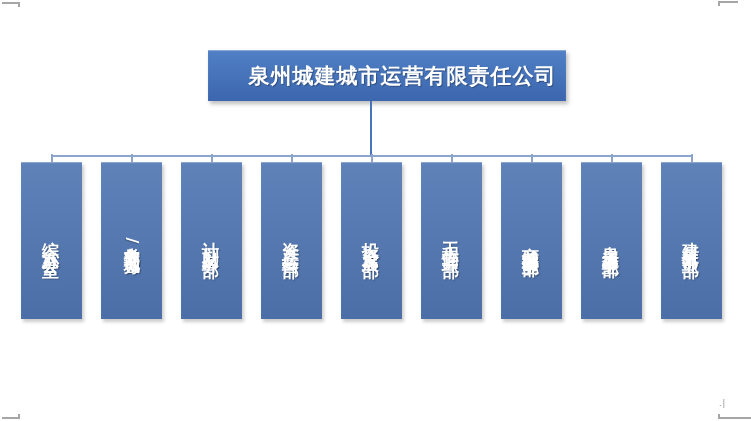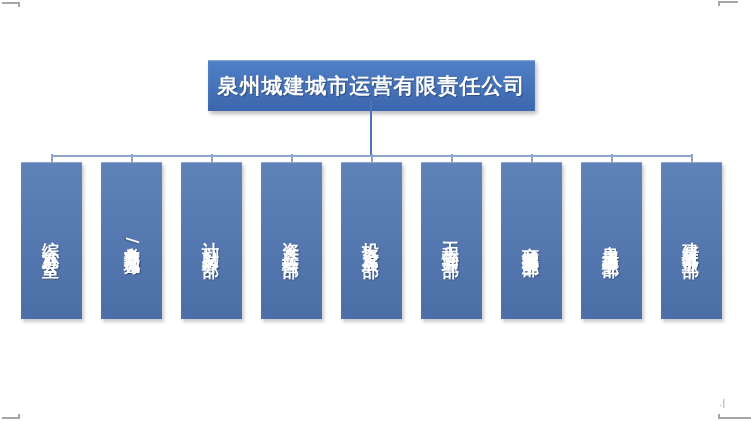--- a/index.html
+++ b/index.html
@@ -42,27 +42,28 @@
     position: absolute;
     left: 719px; top: 399px;
     font-size: 8px;
     color: #8c8c8c;
     letter-spacing: 1px;
   }
 
   
   .root-box {
     position: absolute;
-    left: 208px; top: 60px;
+    left: 208px; top: 50px;
     width: 327px; height: 51px;
     background: linear-gradient(180deg, var(--root-top, #5080c5) 0%, var(--root-bottom, #3c66ae) 100%);
     box-shadow: 2px 3px 4px rgba(110,110,110,0.45), inset 0 1px 1px rgba(255,255,255,0.35);
     display: flex;
     align-items: center;
     justify-content: center;
+    padding-left: 31px;
   }
   .root-label {
     color: var(--text-color, #ffffff);
     font-size: 21px;
     font-weight: bold;
     letter-spacing: 1px;
     white-space: nowrap;
     text-shadow: 1px 1px 1px rgba(0,0,0,0.30);
   }
 

